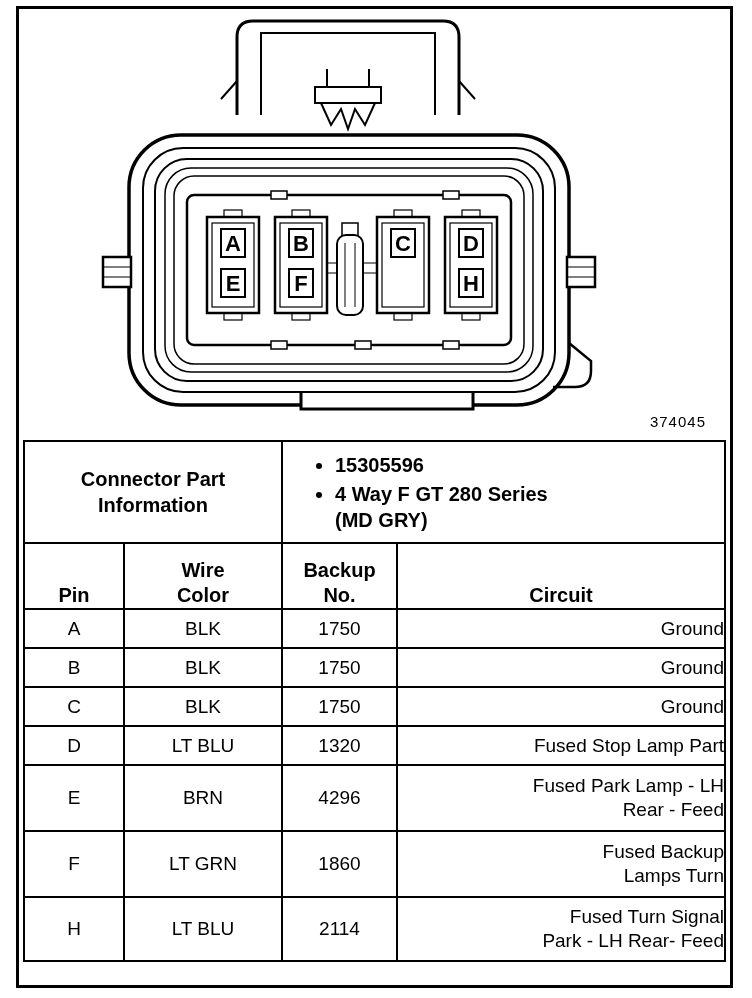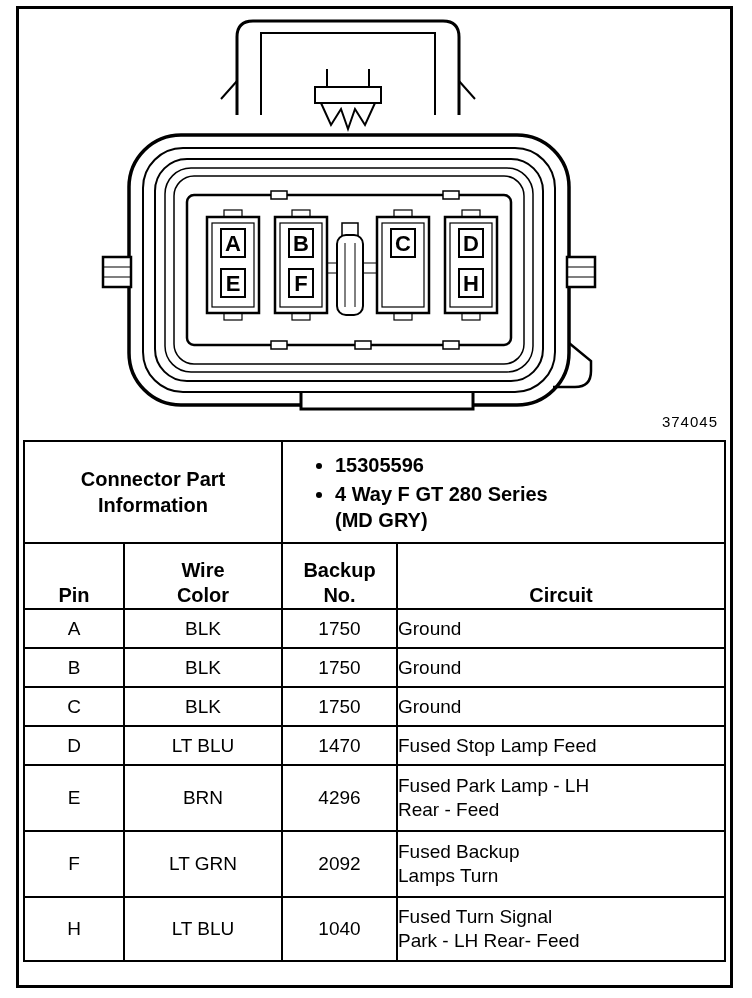--- a/index.html
+++ b/index.html
@@ -2,39 +2,39 @@
 <html><head>
 <meta charset="utf-8">
 <style>
   html,body{margin:0;padding:0;background:#fff;}
   .page{position:relative;width:752px;height:998px;background:#fff;overflow:hidden;
         font-family:"Liberation Sans",sans-serif;color:#000;}
   .frame{position:absolute;left:16px;top:6px;width:717px;height:982px;
          border:3px solid #000;box-sizing:border-box;background:#fff;}
   svg.diagram{display:block;margin:2px auto 0;}
   .pin-letter{font:bold 22px "Liberation Sans",sans-serif;text-anchor:middle;dominant-baseline:central;}
-  .fig-num{text-align:right;padding-right:12px;font-size:15px;letter-spacing:1px;margin-top:-6px;
+  .fig-num{text-align:right;padding-right:24px;font-size:15px;letter-spacing:1px;margin-top:-6px;
            font-family:"Liberation Sans",sans-serif;}
   table.pinout{border-collapse:collapse;margin:10px auto 0;table-layout:fixed;}
   table.pinout td,table.pinout th{border:2px solid #000;box-sizing:border-box;padding:0;}
   .rp td{height:102px;}
   .rhd th{height:66px;}
   .rs td{height:39px;}
   .rm td{height:66px;}
   .rh td{height:64px;}
   th{font-weight:bold;font-size:20px;text-align:center;vertical-align:bottom;
      padding-bottom:5px;white-space:pre-line;line-height:1.25;}
   .pi-title{font-weight:bold;font-size:20px;text-align:center;vertical-align:middle;
             white-space:pre-line;line-height:1.3;}
   .pi-bullets{vertical-align:middle;}
   .pi-bullets ul{margin:0;padding-left:36px;font-weight:bold;font-size:20px;line-height:1.3;}
   .pi-bullets li{white-space:pre-line;margin:3px 16px;}
   td{font-size:19px;}
   .c-pin,.c-color,.c-circ{text-align:center;vertical-align:middle;}
-  .c-func{text-align:left;vertical-align:middle;padding-left:9px;
+  .c-func{text-align:right;vertical-align:middle;padding-left:9px;
           white-space:pre-line;line-height:1.25;}
 </style>
 </head>
 <body>
 
 <div class="page">
   <div class="frame">
 
     <svg class="diagram" width="716" height="408" viewBox="0 0 716 408">
 
@@ -167,41 +167,41 @@
         </tr>
         <tr class="rs">
           <td class="c-pin">C</td>
           <td class="c-color">BLK</td>
           <td class="c-circ">1750</td>
           <td class="c-func">Ground</td>
         </tr>
         <tr class="rs">
           <td class="c-pin">D</td>
           <td class="c-color">LT BLU</td>
-          <td class="c-circ">1470</td>
-          <td class="c-func">Fused Stop Lamp Feed</td>
+          <td class="c-circ">1320</td>
+          <td class="c-func">Fused Stop Lamp Part</td>
         </tr>
         <tr class="rm">
           <td class="c-pin">E</td>
           <td class="c-color">BRN</td>
           <td class="c-circ">4296</td>
           <td class="c-func">Fused Park Lamp - LH
 Rear - Feed</td>
         </tr>
         <tr class="rm">
           <td class="c-pin">F</td>
           <td class="c-color">LT GRN</td>
-          <td class="c-circ">2092</td>
+          <td class="c-circ">1860</td>
           <td class="c-func">Fused Backup
 Lamps Turn</td>
         </tr>
         <tr class="rh">
           <td class="c-pin">H</td>
           <td class="c-color">LT BLU</td>
-          <td class="c-circ">1040</td>
+          <td class="c-circ">2114</td>
           <td class="c-func">Fused Turn Signal
 Park - LH Rear- Feed</td>
         </tr>
       </tbody>
     </table>
 
   </div>
 </div>
 
 </body></html>

